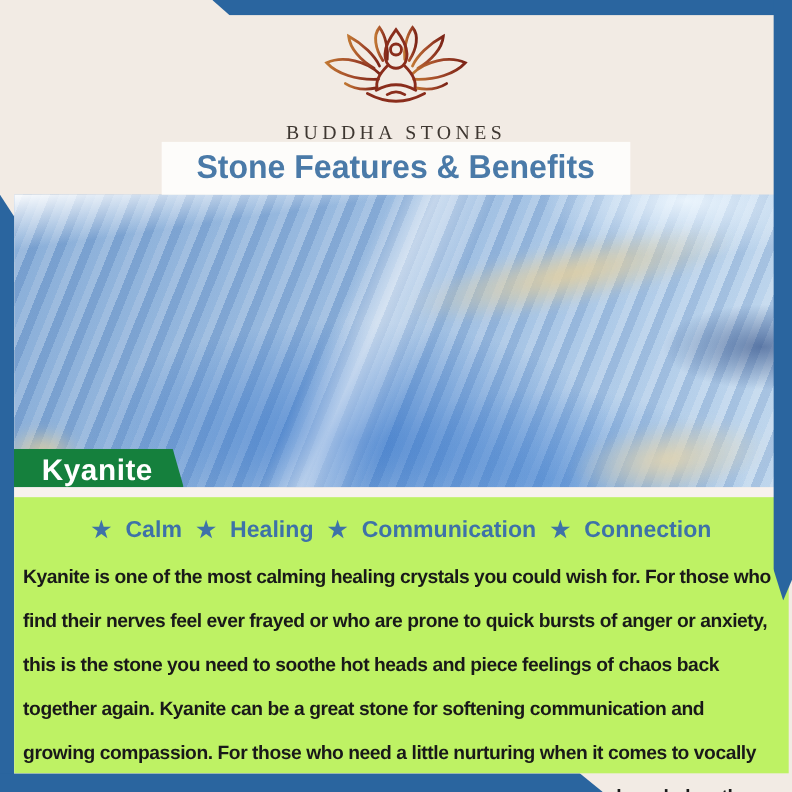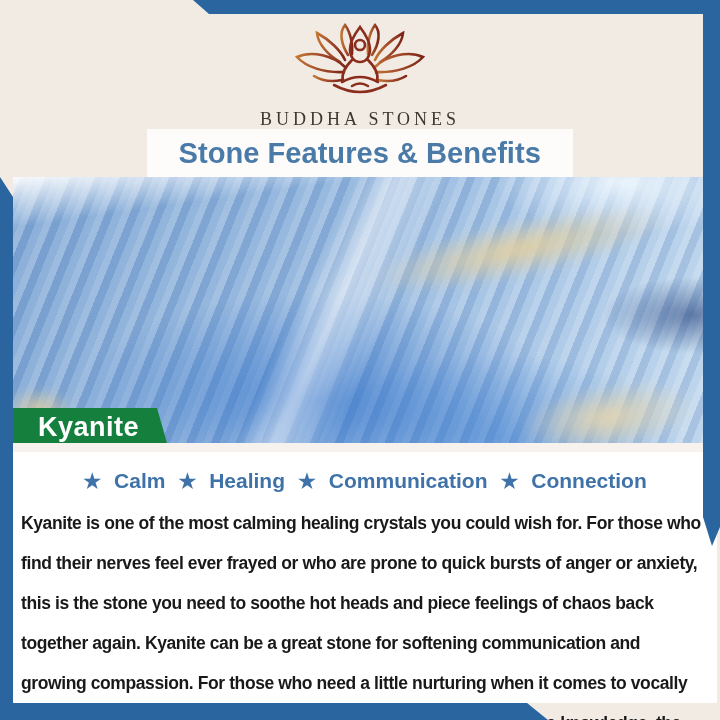--- a/index.html
+++ b/index.html
@@ -64,21 +64,21 @@
   
   .stone-label{
     position:absolute;left:0;top:408px;width:167px;height:35px;z-index:5;
     background:#15803d;clip-path:polygon(0 0,157px 0,167px 35px,0 35px);
     display:flex;align-items:flex-end;padding-left:38px;box-sizing:border-box;
   }
   .stone-label span{color:#ffffff;font-size:27px;font-weight:bold;letter-spacing:0.5px;}
   
   .content-box{
     position:absolute;left:13px;top:452px;width:704px;height:251px;
-    background:#ffffff;z-index:2;box-sizing:border-box;padding:17px 8px 12px 8px;
+    background:#bef264;z-index:2;box-sizing:border-box;padding:17px 8px 12px 8px;
   }
   .features{
     text-align:center;color:#3e72a8;font-weight:bold;font-size:21px;
     white-space:nowrap;margin-bottom:8px;
   }
   .features .star{margin:0 7px 0 13px;font-size:20px;}
   .features .star:first-child{margin-left:0;}
   .description{
     margin:10px 0 0 0;color:#191919;font-weight:bold;
     font-size:17.5px;line-height:40px;letter-spacing:-0.4px;text-align:left;

